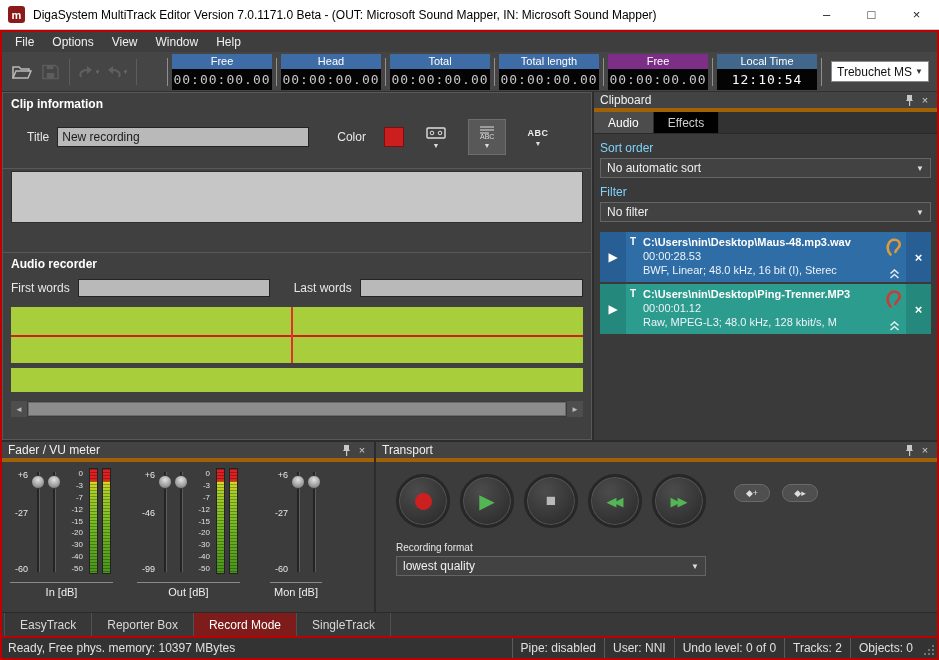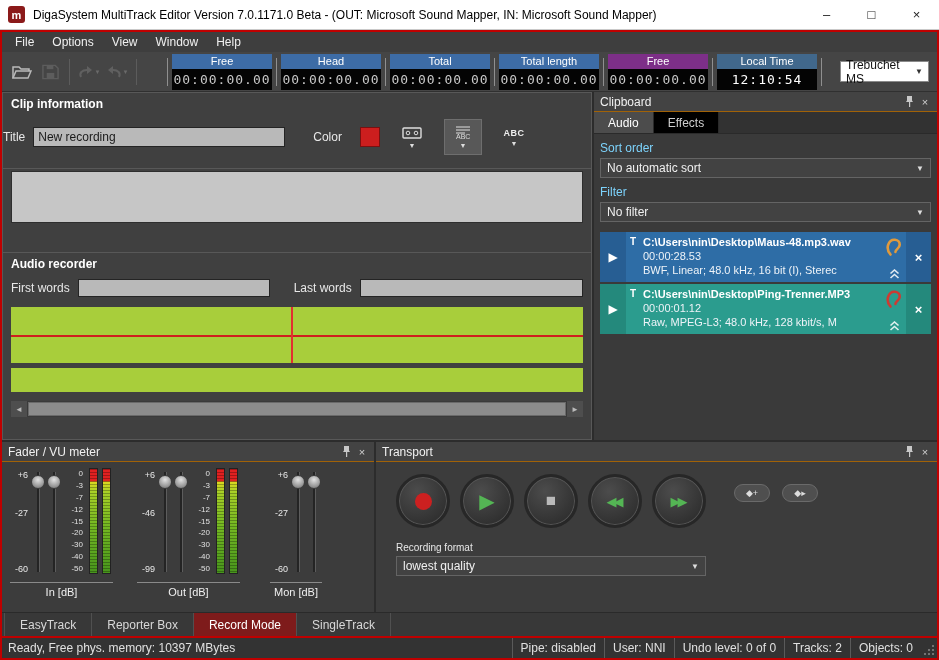--- a/index.html
+++ b/index.html
@@ -37,35 +37,35 @@
   .tgsep { width:1px; height:26px; background:#5c5c5c; margin:0 5px; }
   .tsep { width:1px; height:28px; background:#8f8f8f; margin:0 4px; }
   .tdisp { width:100px; }
   .tdlabel { height:15px; line-height:15px; text-align:center; font-size:11px; color:#fff; }
   .c-blue   { background:#3d6ca6; }
   .c-purple { background:#7d2f88; }
   .c-slate  { background:#41688c; }
   .tdvalue { height:21px; line-height:21px; background:#040404; color:#c8c8c8; text-align:center;
              font-family:"DejaVu Sans Mono", monospace; font-size:13px; letter-spacing:1px; }
   .tdvalue.white { color:#ffffff; }
-  .font-combo { margin-left:auto; margin-right:2px; width:89px; height:21px; background:#ffffff;
+  .font-combo { margin-left:auto; margin-right:2px; width:98px; height:21px; background:#ffffff;
                 border:1px solid #8a8a8a; color:#111; display:flex; align-items:center; padding:0 5px; }
   .font-combo .fc-text { flex:1; font-size:12px; }
   .font-combo .chev { font-size:8px; color:#333; }
 
   
   .left-col { position:absolute; left:2px; top:92px; width:590px; height:348px; }
   .section { background:#404040; border:1px solid #585858; border-bottom:none; }
   .sec-clip { height:76px; }
   .sec-text { height:84px; }
   .sec-rec  { height:188px; border-bottom:1px solid #585858; }
   .sec-title { font-weight:bold; color:#fff; padding:4px 8px 2px 8px; font-size:12px; }
   .lbl { color:#e8e8e8; font-size:12px; white-space:nowrap; }
 
-  .clip-row { display:flex; align-items:center; margin:6px 8px 0 0; }
+  .clip-row { display:flex; align-items:center; margin:6px 8px 0 24px; }
   .txt-input { background:#b9b9b9; border:1px solid #242424; height:20px; font-family:"Liberation Sans", sans-serif;
                font-size:12px; color:#1b1b1b; padding:0 4px; }
   .clip-title-input { width:252px; margin-left:8px; }
   .color-lbl { margin-left:28px; }
   .color-swatch { width:20px; height:20px; background:#cc1e1e; border:1px solid #7a1010; margin-left:18px; }
   .icon-drop { width:38px; height:36px; margin-left:13px; display:flex; flex-direction:column;
                align-items:center; justify-content:center; gap:2px; }
   .icon-drop.raised { background:#585858; border:1px solid #6e6e6e; }
   .icon-drop .chev { font-size:7px; color:#ddd; }
   .abc-txt { font-size:9px; font-weight:bold; color:#eee; letter-spacing:0.5px; }
@@ -87,21 +87,21 @@
   .wb3 { height:24px; }
   .wave-cursor { position:absolute; left:49%; top:0; width:2px; height:56px; background:#e23030; }
 
   .hscroll { display:flex; align-items:stretch; margin:6px 8px 0 8px; height:16px; background:#3a3a3a; }
   .scroll-arrow { width:16px; background:#4e4e4e; color:#b9b9b9; font-size:8px; display:flex;
                   align-items:center; justify-content:center; }
   .scroll-thumb { flex:1; margin:1px 1px; background:#8c8c8c; border:1px solid #6a6a6a; }
 
   
   .dock-header { height:20px; display:flex; align-items:center; padding:0 4px 0 6px; background:#434343;
-                 border-bottom:1px solid #a16207; }
+                 border-bottom:4px solid #a16207; }
   .dock-title { flex:1; font-size:12px; color:#f0f0f0; }
   .dock-btn { width:16px; height:16px; display:flex; align-items:center; justify-content:center;
               color:#cfcfcf; font-size:11px; }
 
   
   .clipboard-panel { position:absolute; left:592px; top:92px; width:345px; height:348px; background:#3a3a3a;
                      border-left:2px solid #2c2c2c; }
   .cb-tabs { height:22px; background:#323232; display:flex; border-bottom:1px solid #2a2a2a; }
   .cb-tab { padding:0 14px; line-height:22px; font-size:12px; color:#cfcfcf; background:#000000;
             border-right:1px solid #2a2a2a; }

